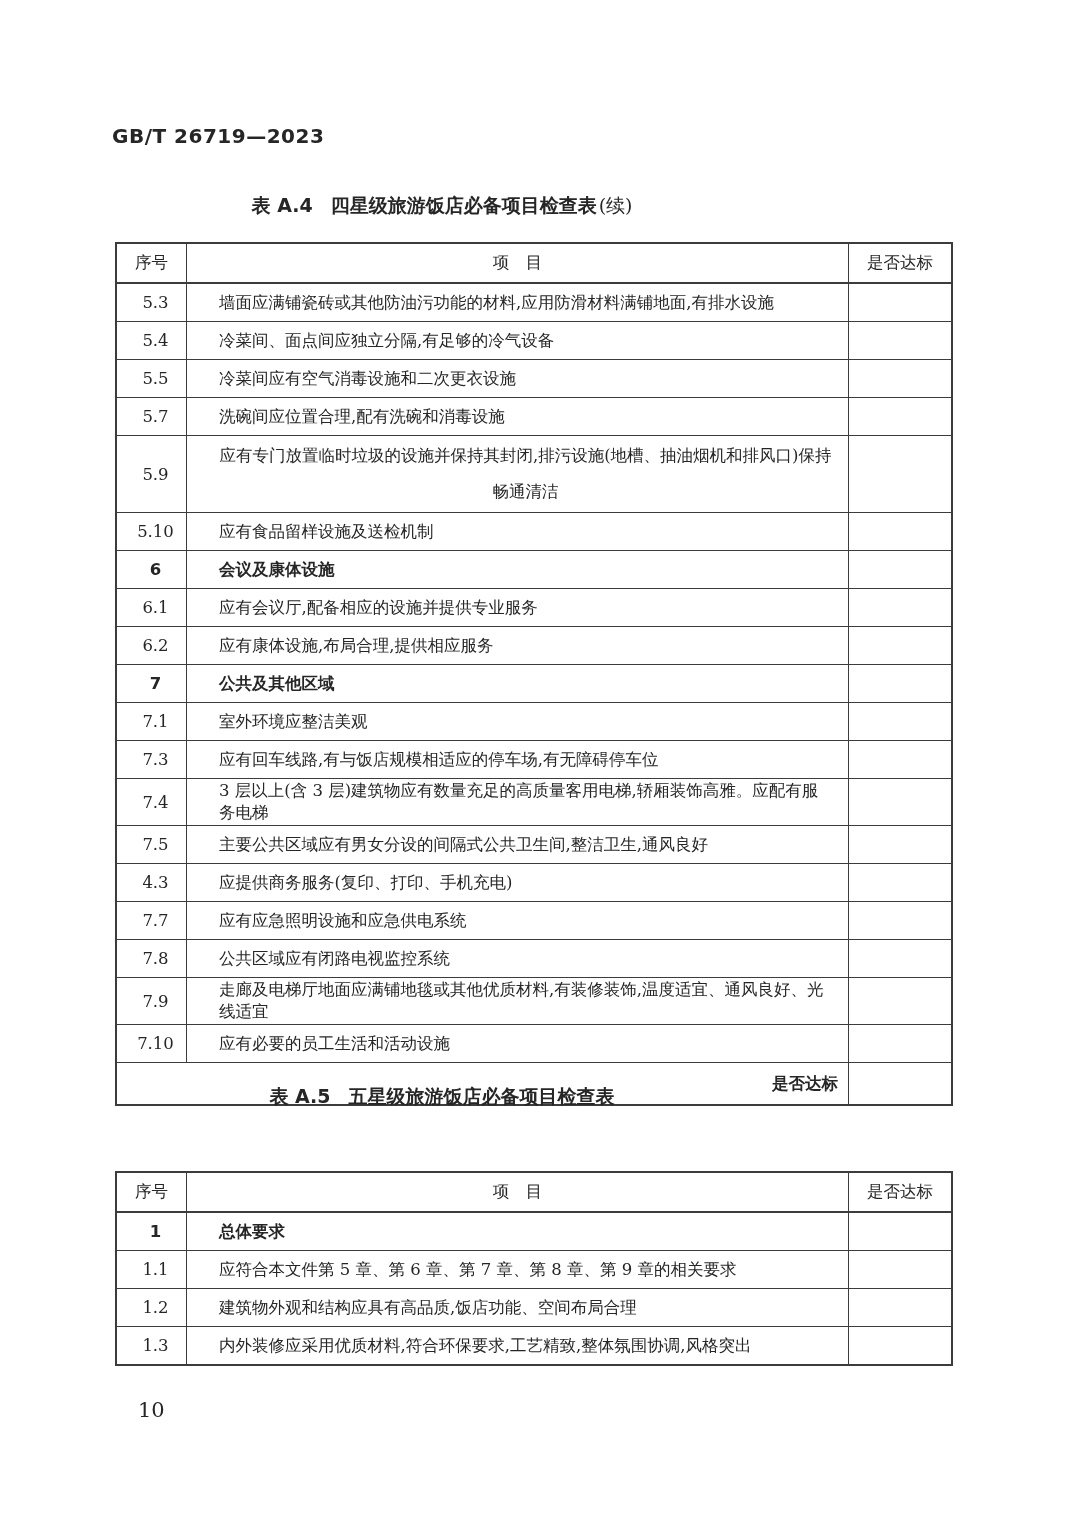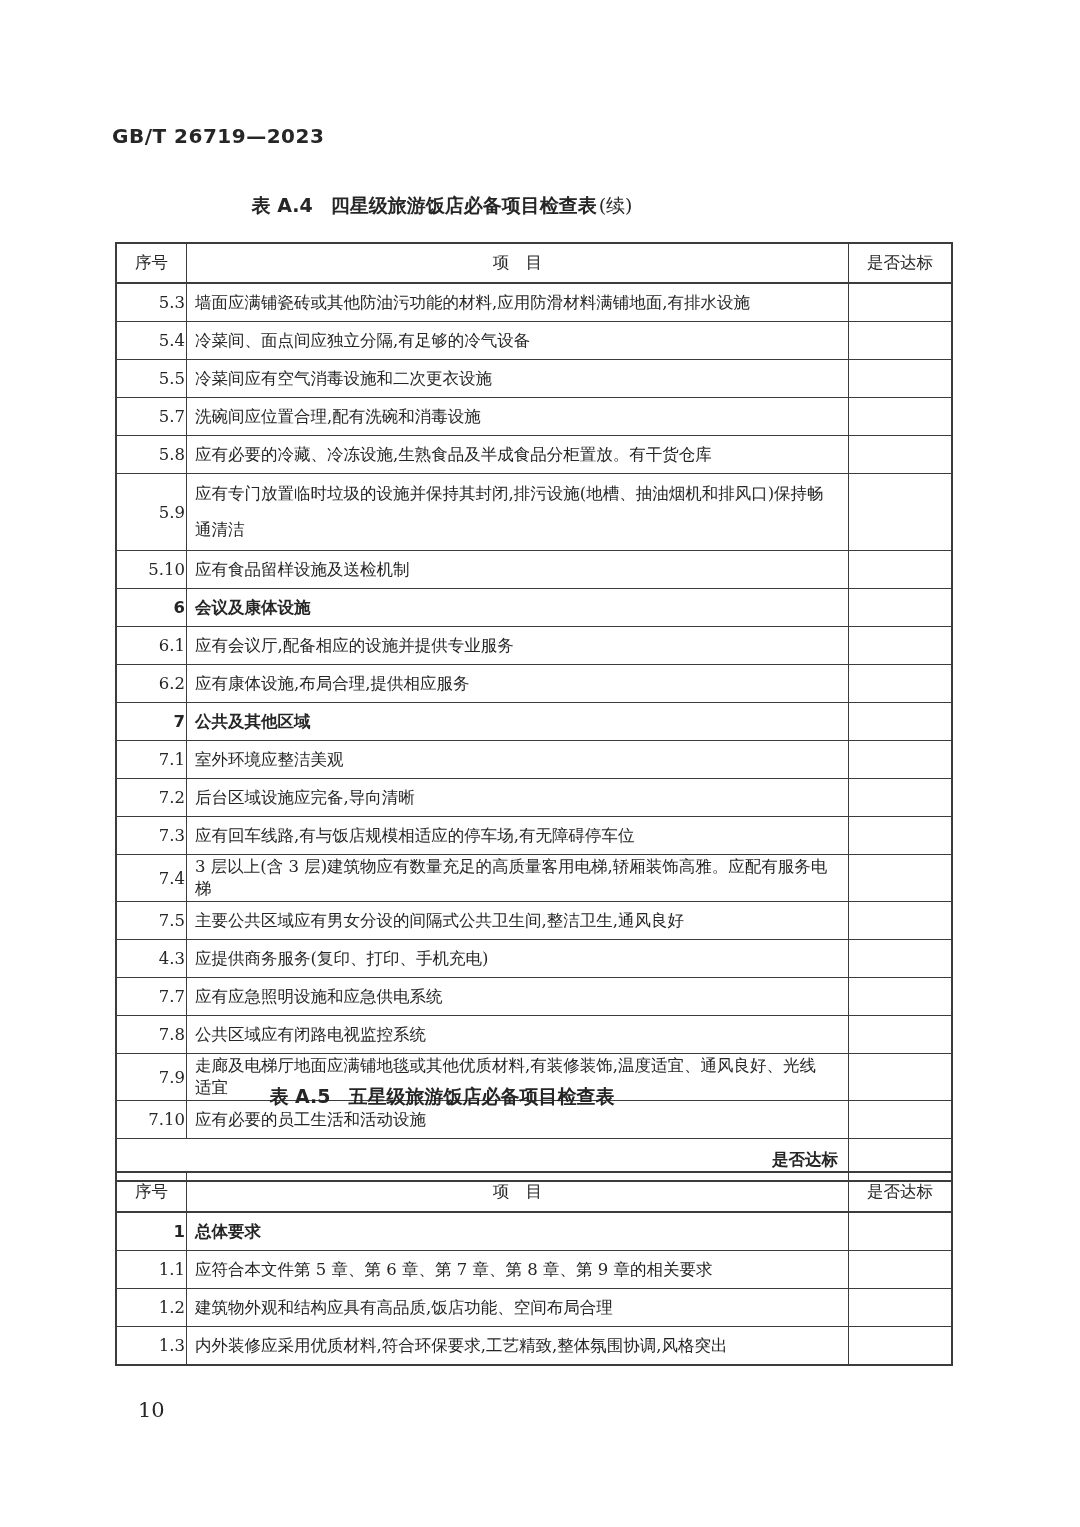--- a/index.html
+++ b/index.html
@@ -60,25 +60,25 @@
   }
   thead th {
     height: 36px;
     border-bottom: 2px solid #3c3c3c;
     text-align: center;
     font-size: 16.5px;
   }
   tbody td { height: 35px; }
   .col-no { width: 67px; }
   .col-status { width: 100px; }
-  td.col-no { padding-left: 9px; text-align: right; }
-  td.col-item { padding-left: 8px; padding-right: 16px; text-align: left; }
+  td.col-no { padding-left: 9px; text-align: center; }
+  td.col-item { padding-left: 32px; padding-right: 16px; text-align: left; }
   td.col-status { text-align: center; }
   tr.tall-row td { height: 71px; }
-  tr.tall-row td.col-item { line-height: 36px; padding-top: 2px; padding-bottom: 2px; }
+  tr.tall-row td.col-item { line-height: 36px; padding-top: 2px; padding-bottom: 2px; text-align: center; }
   tr.bold-row td {
     font-weight: bold;
     font-family: "DejaVu Sans", "Liberation Sans", sans-serif;
   }
   tfoot td { height: 39px; }
   td.footer-cell {
     text-align: right;
     padding-right: 10px;
     font-weight: bold;
     font-family: "DejaVu Sans", "Liberation Sans", sans-serif;
@@ -121,25 +121,20 @@
       <tr>
         <td class="col-no">5.5</td>
         <td class="col-item">冷菜间应有空气消毒设施和二次更衣设施</td>
         <td class="col-status"></td>
       </tr>
       <tr>
         <td class="col-no">5.7</td>
         <td class="col-item">洗碗间应位置合理,配有洗碗和消毒设施</td>
         <td class="col-status"></td>
       </tr>
-      <tr>
-        <td class="col-no">5.8</td>
-        <td class="col-item">应有必要的冷藏、冷冻设施,生熟食品及半成食品分柜置放。有干货仓库</td>
-        <td class="col-status"></td>
-      </tr>
       <tr class="tall-row">
         <td class="col-no">5.9</td>
         <td class="col-item">应有专门放置临时垃圾的设施并保持其封闭,排污设施(地槽、抽油烟机和排风口)保持畅通清洁</td>
         <td class="col-status"></td>
       </tr>
       <tr>
         <td class="col-no">5.10</td>
         <td class="col-item">应有食品留样设施及送检机制</td>
         <td class="col-status"></td>
       </tr>
@@ -159,25 +154,20 @@
         <td class="col-status"></td>
       </tr>
       <tr class="bold-row">
         <td class="col-no">7</td>
         <td class="col-item">公共及其他区域</td>
         <td class="col-status"></td>
       </tr>
       <tr>
         <td class="col-no">7.1</td>
         <td class="col-item">室外环境应整洁美观</td>
-        <td class="col-status"></td>
-      </tr>
-      <tr>
-        <td class="col-no">7.2</td>
-        <td class="col-item">后台区域设施应完备,导向清晰</td>
         <td class="col-status"></td>
       </tr>
       <tr>
         <td class="col-no">7.3</td>
         <td class="col-item">应有回车线路,有与饭店规模相适应的停车场,有无障碍停车位</td>
         <td class="col-status"></td>
       </tr>
       <tr>
         <td class="col-no">7.4</td>
         <td class="col-item">3 层以上(含 3 层)建筑物应有数量充足的高质量客用电梯,轿厢装饰高雅。应配有服务电梯</td>

